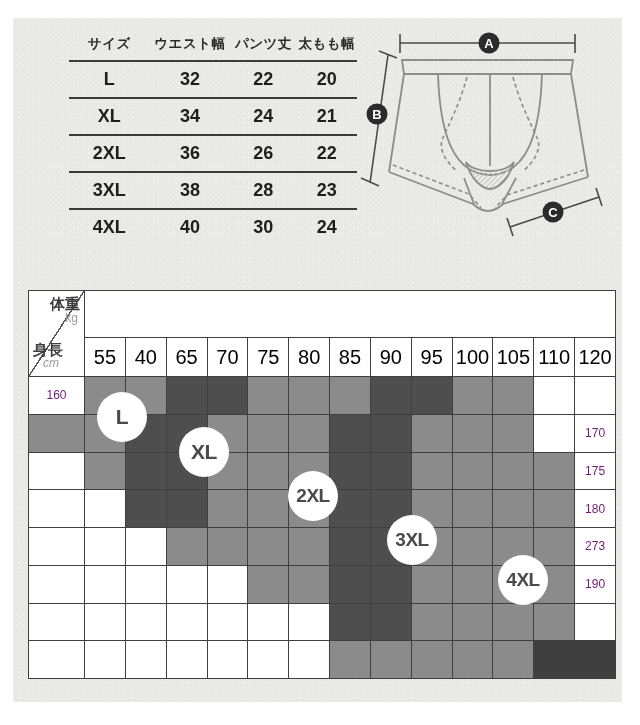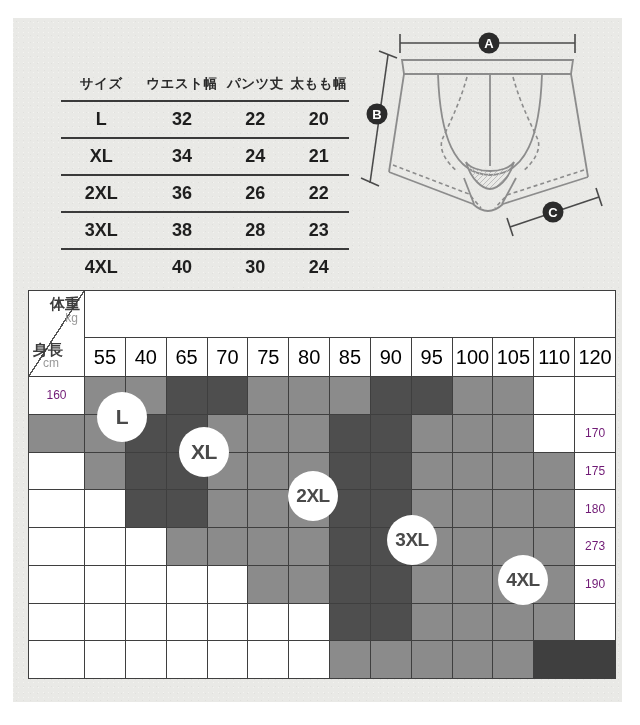--- a/index.html
+++ b/index.html
@@ -13,22 +13,22 @@
     background-color:#e9e9e6;
     background-image:
       radial-gradient(#e0e0dd 0.8px, transparent 0.9px),
       radial-gradient(#f3f3f0 0.8px, transparent 0.9px);
     background-size:7px 7px,5px 5px;
     background-position:0 0,3px 2px;
   }
 
   
   .size-table{
-    position:absolute;left:48px;top:10px;width:288px;
-    border-collapse:collapse;table-layout:fixed;margin-top:40px;
+    position:absolute;left:56px;top:10px;width:288px;
+    border-collapse:collapse;table-layout:fixed;
   }
   .size-table th,.size-table td{
     padding:0;height:35px;text-align:center;vertical-align:middle;
     color:#1e1e1e;
   }
   .size-table thead th{
     font-size:13.5px;font-weight:bold;color:#2b2b2b;height:32px;
     border-bottom:2px solid #3a3a3a;letter-spacing:0.5px;
   }
   .size-table tbody tr{border-bottom:2px solid #3a3a3a;}
@@ -56,21 +56,21 @@
     grid-column:1;grid-row:1/3;background:#ffffff;position:relative;
     background-image:linear-gradient(to bottom right,
       transparent calc(50% - 0.7px),#555 calc(50% - 0.7px),
       #555 calc(50% + 0.7px),transparent calc(50% + 0.7px));
   }
   .corner .wt{position:absolute;top:5px;right:4px;text-align:right;line-height:1.05;}
   .corner .ht{position:absolute;bottom:6px;left:4px;text-align:center;line-height:1.05;}
   .corner .lbl{font-size:15px;font-weight:bold;color:#3d3d3d;display:block;}
   .corner .unit{font-size:12px;color:#999;display:block;}
   .corner .wt .unit{padding-right:2px;}
-  .corner .ht .unit{padding-left:6px;}
+  .corner .ht .unit{padding-left:6px;font-style:italic;}
   .strip{grid-column:2/15;grid-row:1;background:#ffffff;}
   .numcell{background:#ffffff;font-size:20px;color:#000000;}
   .rowlabel{background:#ffffff;font-size:12px;color:#701a75;}
   .badge{
     position:absolute;width:50px;height:50px;border-radius:50%;
     background:#ffffff;transform:translate(-50%,-50%);
     display:flex;align-items:center;justify-content:center;
     font-weight:bold;color:#4a4a4a;font-size:21px;letter-spacing:-0.5px;
   }
   .badge.small{font-size:19px;}

